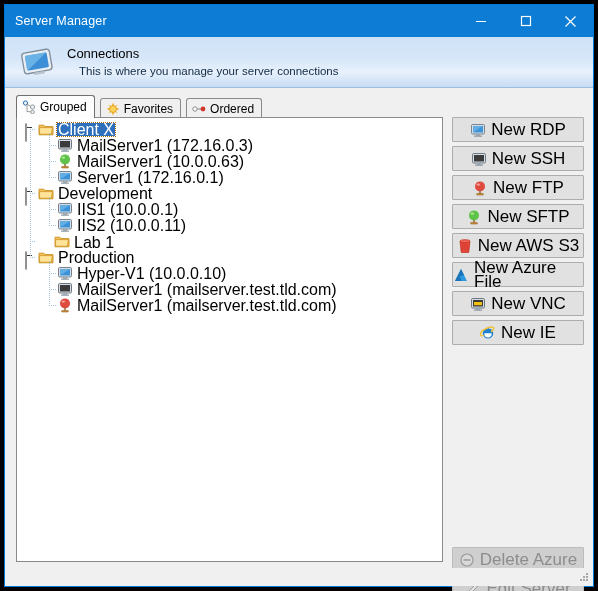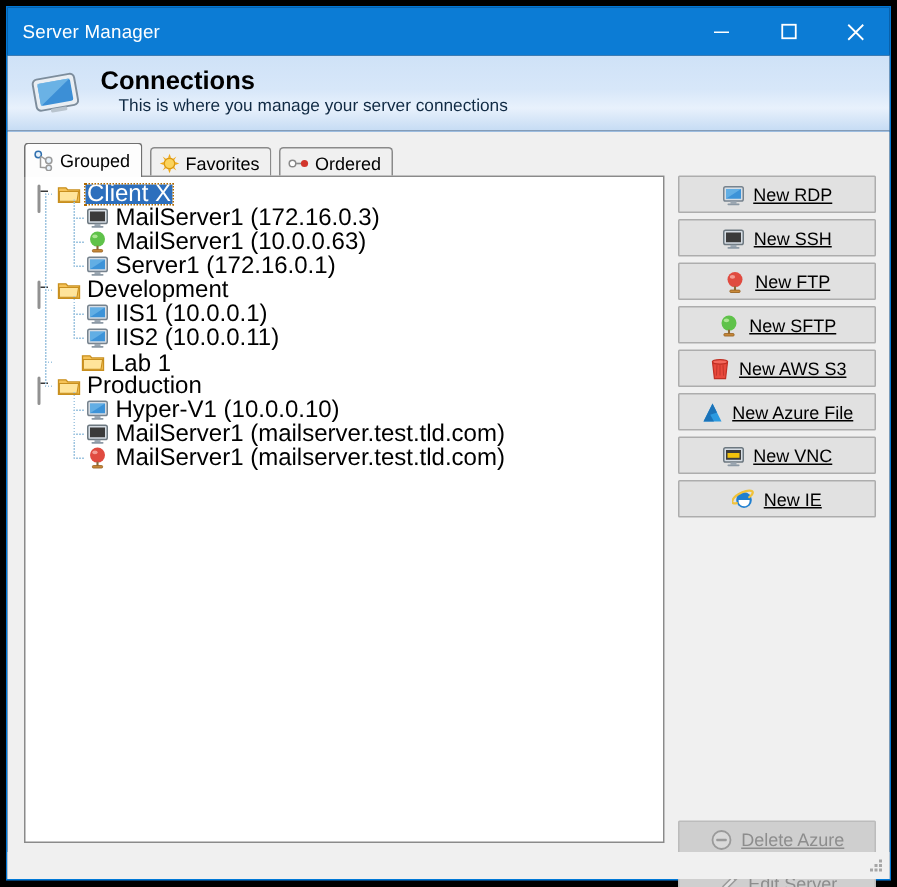--- a/index.html
+++ b/index.html
@@ -55,21 +55,21 @@
     background: linear-gradient(to bottom, #cfe2f7 0%, #d7e7f9 45%, #e8f1fc 70%, #c6dcf4 100%);
     border-bottom: 1px solid #9dbde0;
     display: flex;
     align-items: center;
     padding-left: 12px;
     box-sizing: border-box;
   }
   .header-icon { flex: none; width: 40px; height: 36px; }
   .header-texts { margin-left: 10px; }
   .header-title {
-    font-size: 17px; font-weight: bold; color: #000;
+    font-size: 13px; font-weight: normal; color: #000;
     line-height: 15px;
   }
   .header-sub {
     font-size: 11.5px; color: #102a44; line-height: 15px;
     margin-top: 3px; padding-left: 12px;
   }
   
   .body {
     flex: 1;
     position: relative;
@@ -162,24 +162,23 @@
     position: absolute;
     left: 447px; top: 29px;
     width: 132px;
   }
   .btn {
     width: 132px; height: 25px;
     background: #e1e1e1;
     border: 1px solid #adadad;
     box-sizing: border-box;
     display: flex; align-items: center; justify-content: center;
-    font-size: 12px; color: #000;
+    font-size: 17px; color: #000;
     margin-bottom: 4px;
     border-radius: 1px;
-    text-decoration: underline;
   }
   .btn .bicon { width: 16px; height: 16px; margin-right: 5px; flex: none; }
   .btn .blabel { line-height: 14px; }
   .btn.disabled {
     background: #cfcfcf;
     border-color: #bcbcbc;
     color: #8d8d8d;
   }
   .btn.disabled .blabel { color: #8d8d8d; }
   .bottomcol {

